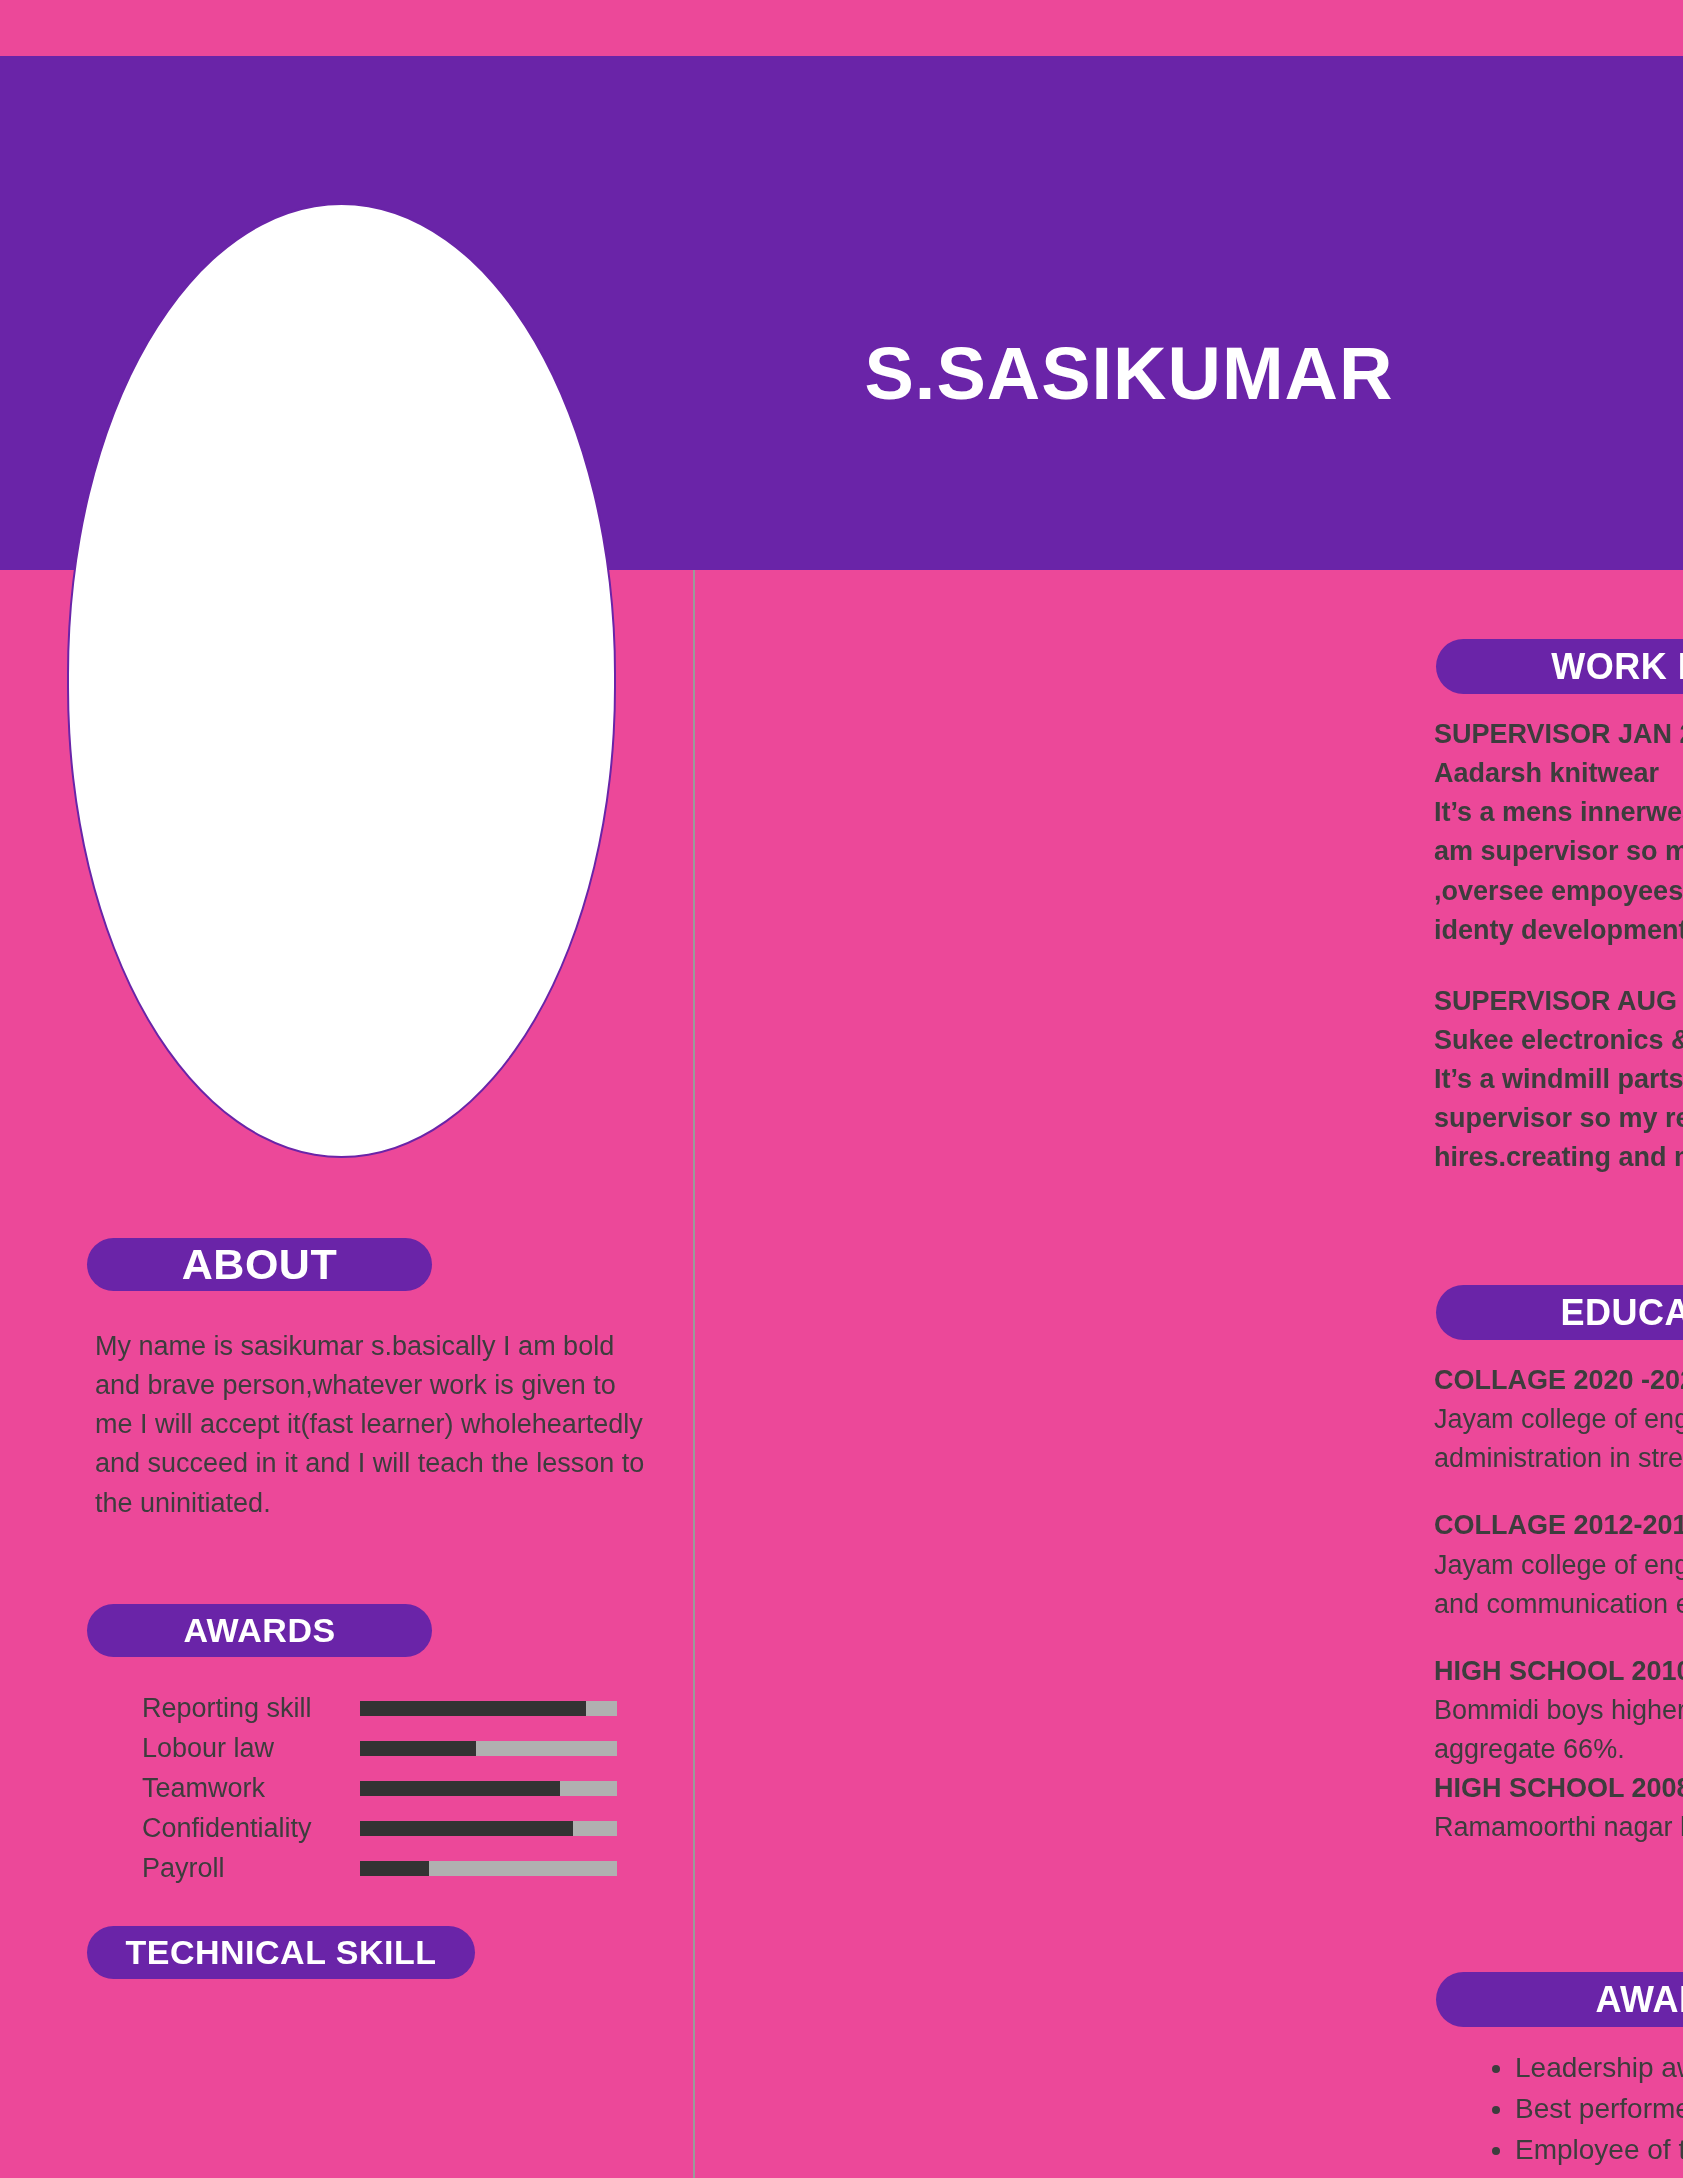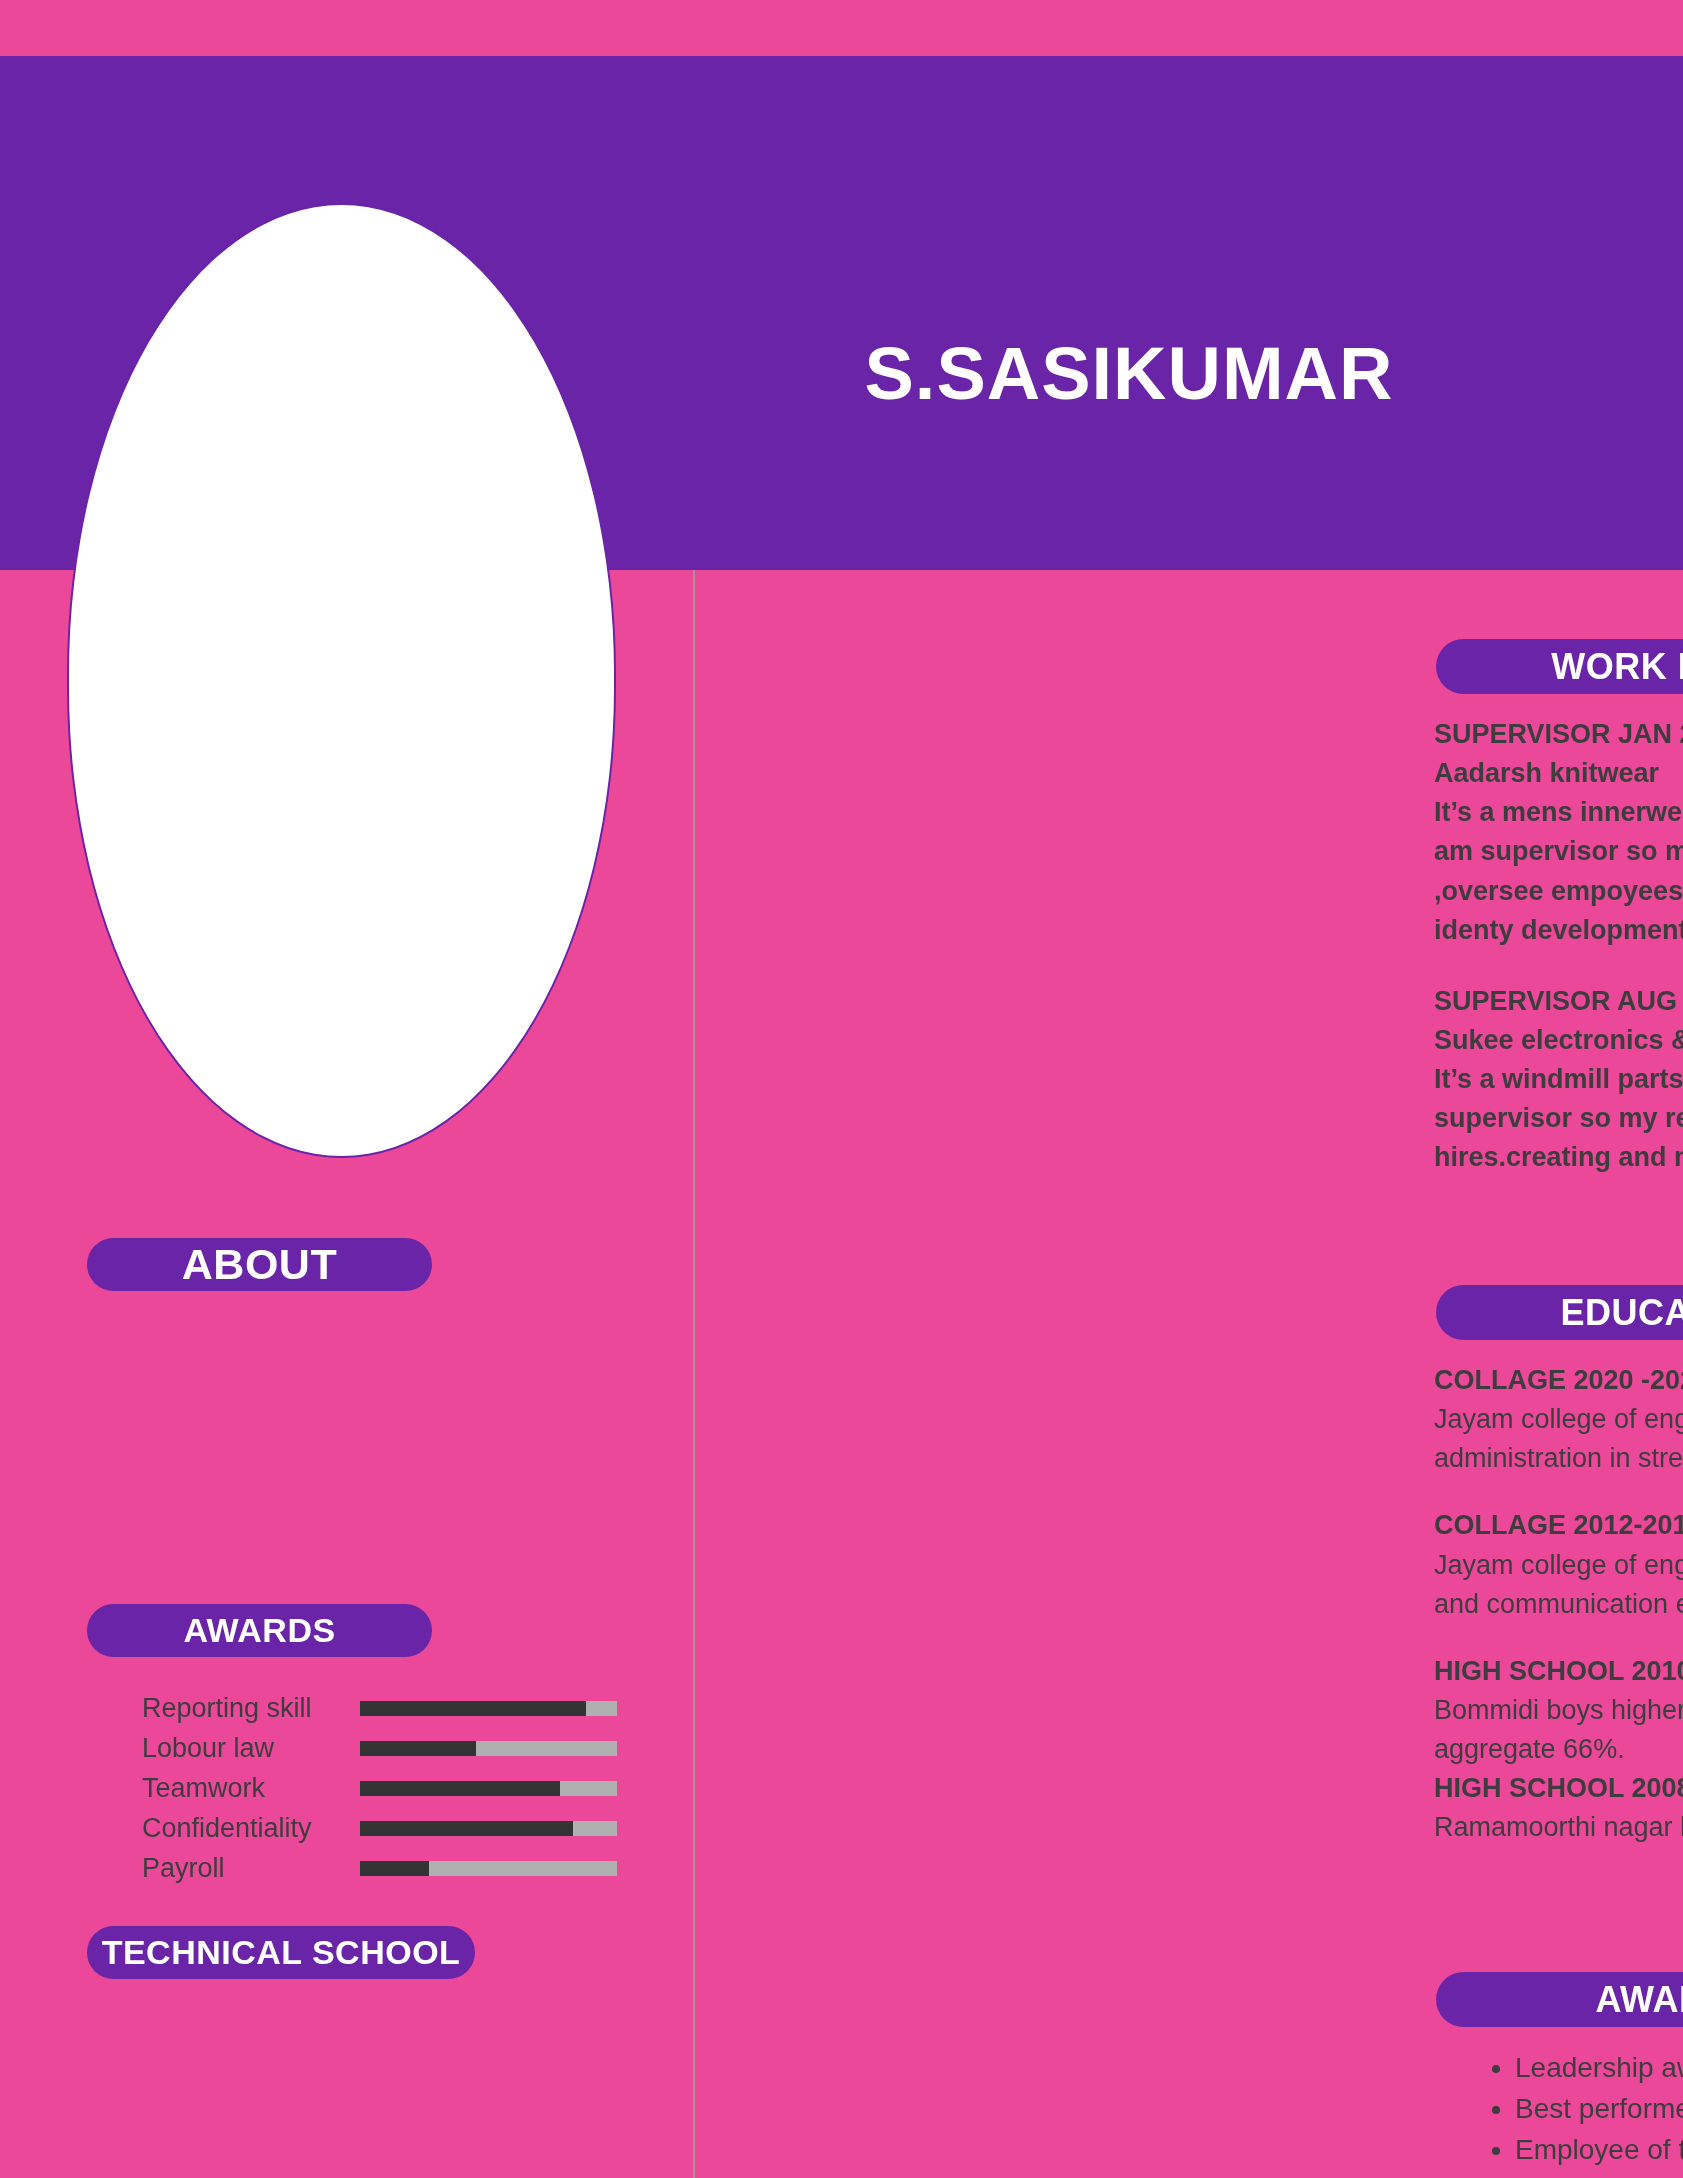--- a/index.html
+++ b/index.html
@@ -166,20 +166,21 @@
 <div class="page">
 
   <div class="header-band"></div>
   <div class="name">S.SASIKUMAR</div>
   <div class="photo-oval"></div>
   <div class="divider"></div>
 
   <div class="left-col">
 
     <div class="pill pill-about">ABOUT</div>
+    <div class="about-text">My name is sasikumar s.basically I am bold and brave person,whatever work is given to me I will accept it(fast learner) wholeheartedly and succeed in it and I will teach the lesson to the uninitiated.</div>
 
     <div class="pill pill-skills">AWARDS</div>
     <div class="skills-list" id="skills-list">
         <div class="skill-row">
           <div class="skill-label">Reporting skill</div>
           <div class="skill-bar">
             <div class="skill-fill" style="width: 88%;"></div>
           </div>
         </div>
         <div class="skill-row">
@@ -201,21 +202,21 @@
           </div>
         </div>
         <div class="skill-row">
           <div class="skill-label">Payroll</div>
           <div class="skill-bar">
             <div class="skill-fill" style="width: 27%;"></div>
           </div>
         </div>
       </div>
 
-    <div class="pill pill-tech">TECHNICAL SCHOOL</div>
+    <div class="pill pill-tech">TECHNICAL SKILL</div>
   </div>
 
   <div class="right-col">
 
     <div class="pill pill-work">WORK EXPERIENCE</div>
     <div class="work-block" id="work-block">
         <div>
           <div>SUPERVISOR JAN 2017 – DEC 2019</div>
           <div>Aadarsh knitwear</div>
           <div>It’s a mens innerwears mafucturing company,from trippur and I am supervisor so my roll is to communicate organizational needs ,oversee empoyees performance , provide giudence ,support identy development needs.</div>

